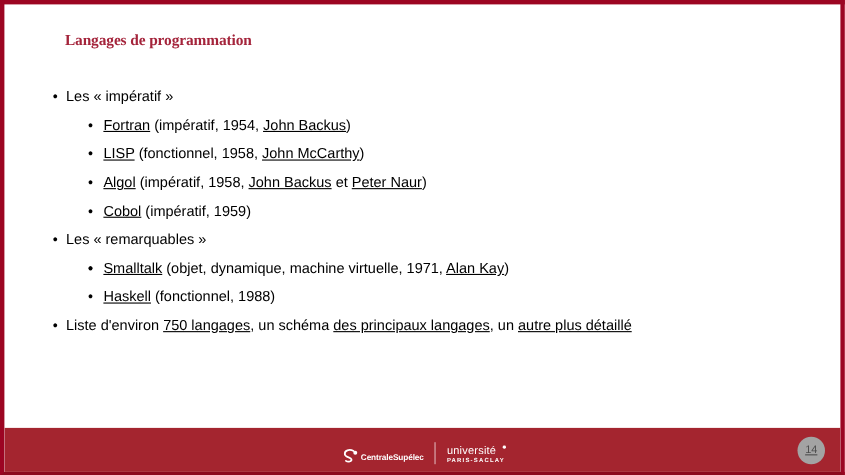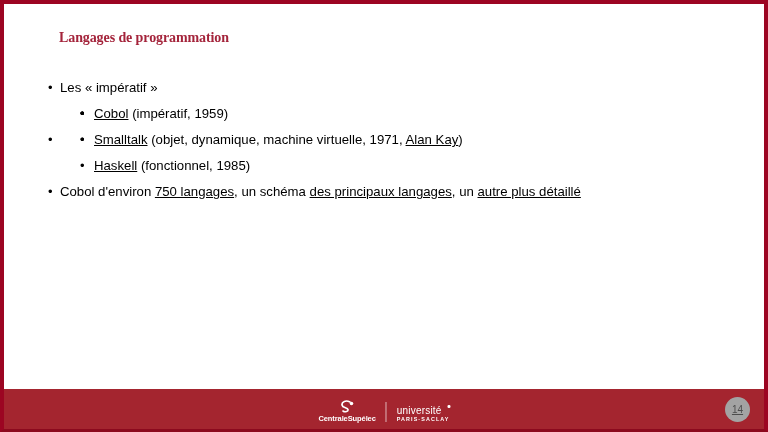--- a/index.html
+++ b/index.html
@@ -104,21 +104,20 @@
     transform: translateX(-50%);
     bottom: 6px;
     display: flex;
     align-items: flex-end;
     gap: 7px;
     height: 26px;
   }
 
   .cs-logo {
     display: flex;
-    flex-direction: column;
     align-items: center;
     justify-content: flex-end;
   }
   .cs-mark {
     width: 19px;
     height: 14px;
     margin-bottom: 1px;
   }
   .cs-name {
     font-family: "Liberation Sans", sans-serif;
@@ -197,56 +196,60 @@
 
   <div class="body">
 
     <div class="bullet lvl1">
       <span class="dot">•</span>
       <span class="txt">Les « impératif »</span>
     </div>
 
     <div class="bullet lvl2">
       <span class="dot">•</span>
-    </div>
-
-    <div class="bullet lvl2">
-      <span class="dot">•</span>
-    </div>
-
-    <div class="bullet lvl2">
-      <span class="dot">•</span>
+      <span class="txt"><span class="link">Fortran</span><span> (impératif, 1954, </span><span class="link">John Backus</span><span>)</span></span>
+    </div>
+
+    <div class="bullet lvl2">
+      <span class="dot">•</span>
+      <span class="txt"><span class="link">LISP</span><span> (fonctionnel, 1958, </span><span class="link">John McCarthy</span><span>)</span></span>
+    </div>
+
+    <div class="bullet lvl2">
+      <span class="dot">•</span>
+      <span class="txt"><span class="link">Algol</span><span> (impératif, 1958, </span><span class="link">John Backus</span><span> et </span><span class="link">Peter Naur</span><span>)</span></span>
     </div>
 
     <div class="bullet lvl2">
       <span class="dot">•</span>
       <span class="txt"><span class="link">Cobol</span><span> (impératif, 1959)</span></span>
     </div>
 
     <div class="bullet lvl1">
       <span class="dot">•</span>
+      <span class="txt">Les « remarquables »</span>
     </div>
 
     <div class="bullet lvl2">
       <span class="dot">•</span>
     </div>
 
     <div class="bullet lvl2">
       <span class="dot">•</span>
       <span class="txt"><span class="link">Smalltalk</span><span> (objet, dynamique, machine virtuelle, 1971, </span><span class="link">Alan Kay</span><span>)</span></span>
     </div>
 
     <div class="bullet lvl2">
       <span class="dot">•</span>
-      <span class="txt"><span class="link">Haskell</span><span> (fonctionnel, 1985)</span></span>
+      <span class="txt"><span class="link">Haskell</span><span> (fonctionnel, 1988)</span></span>
     </div>
 
     <div class="bullet lvl1">
       <span class="dot">•</span>
-      <span class="txt"><span>Cobol d'environ </span><span class="link">750 langages</span><span>, un schéma </span><span class="link">des principaux langages</span><span>, un </span><span class="link">autre plus détaillé</span></span>
+      <span class="txt"><span>Liste d'environ </span><span class="link">750 langages</span><span>, un schéma </span><span class="link">des principaux langages</span><span>, un </span><span class="link">autre plus détaillé</span></span>
     </div>
 
   </div>
 
   <div class="footer-bar">
 
     <div class="logo-group">
 
       <div class="cs-logo">
         <svg class="cs-mark" viewBox="0 0 38 28">

